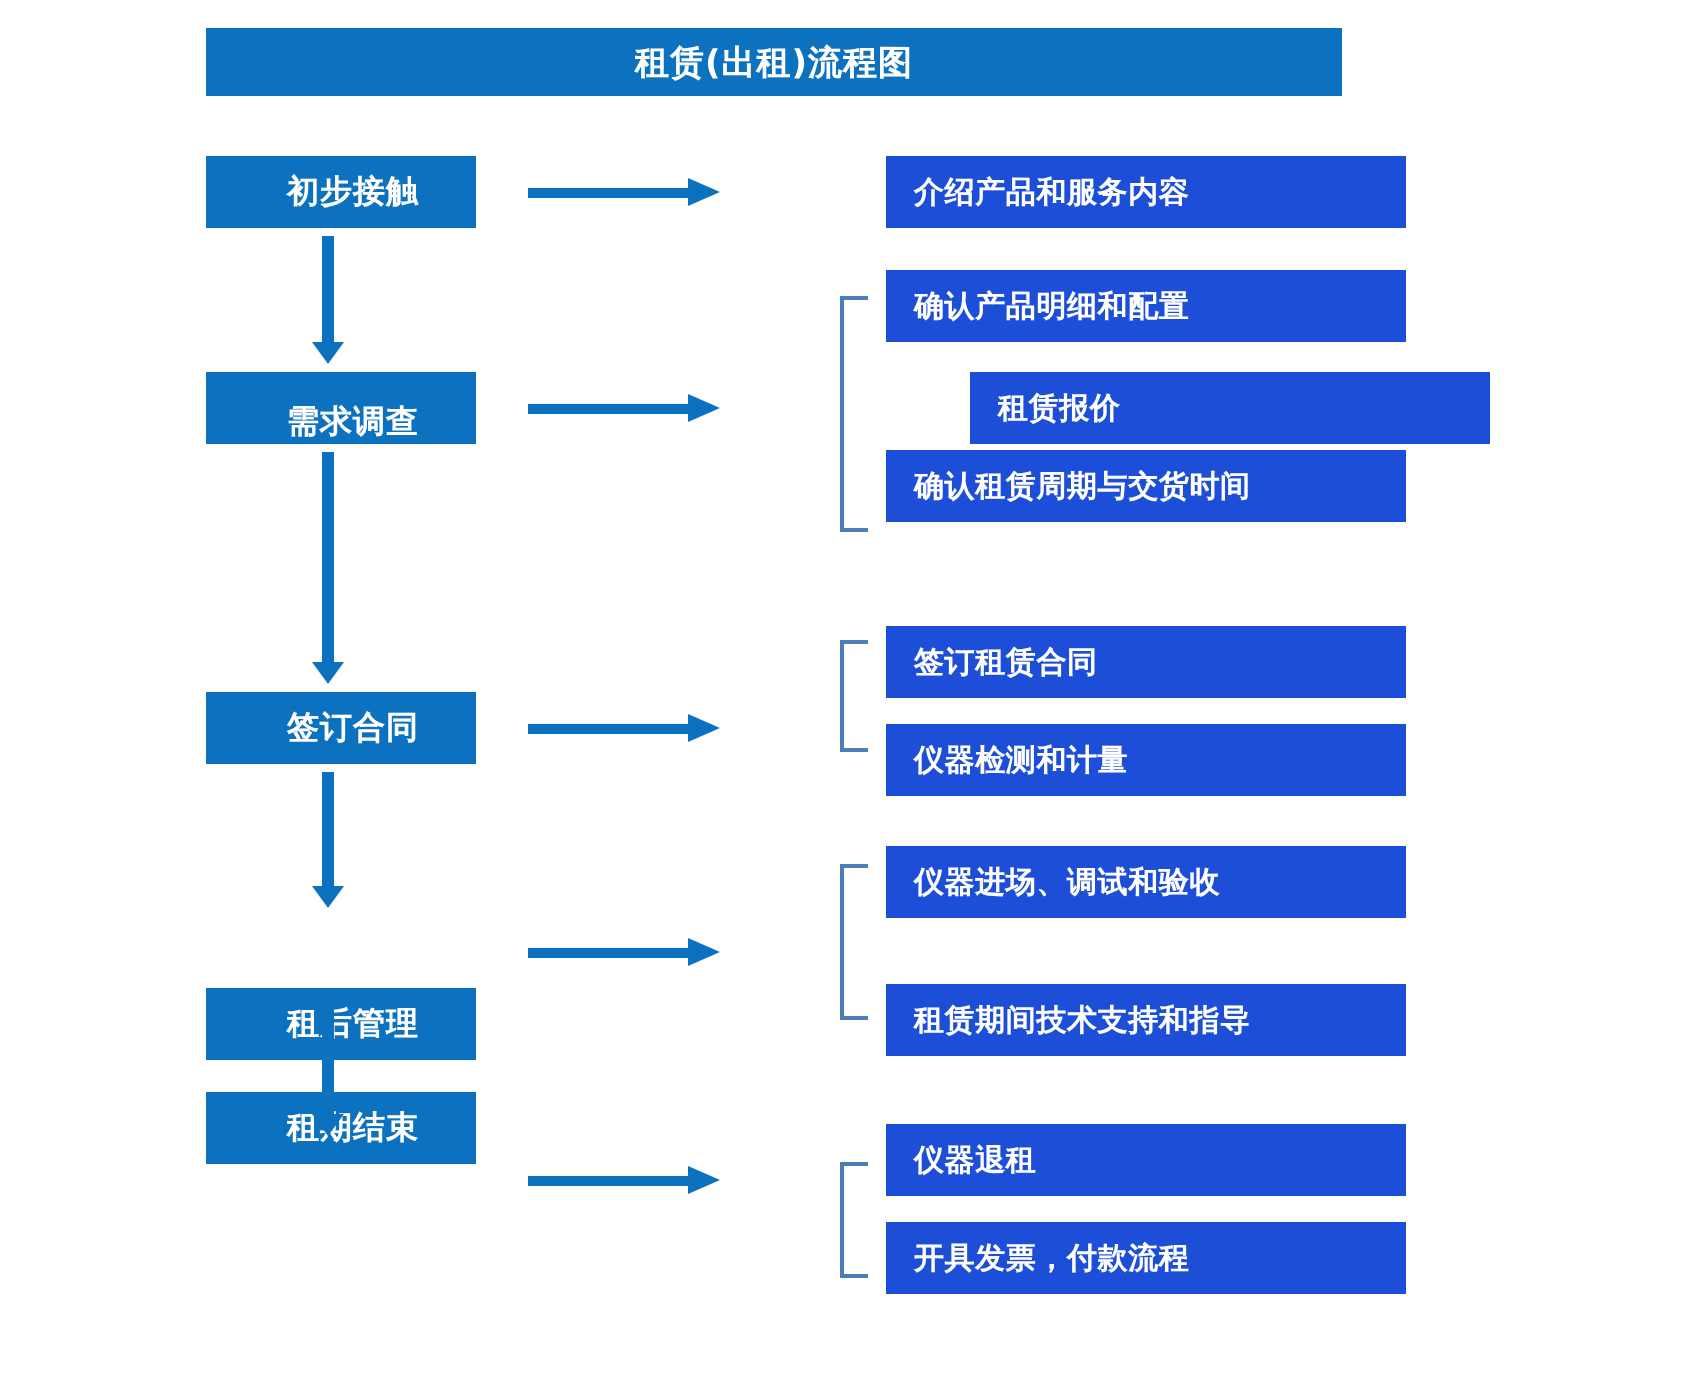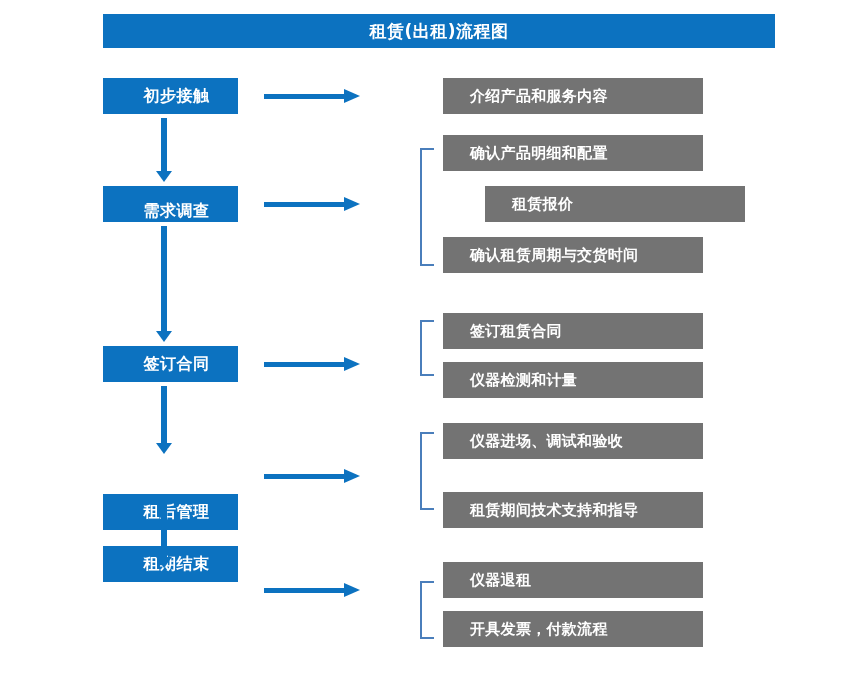--- a/index.html
+++ b/index.html
@@ -16,21 +16,21 @@
     height: 688px;
     background: #ffffff;
     overflow: hidden;
   }
 
   
   .title-bar {
     position: absolute;
     left: 103px;
     top: 14px;
-    width: 672px;
+    width: 568px;
     height: 34px;
     background: #0c72c0;
     color: #ffffff;
     display: flex;
     align-items: center;
     justify-content: center;
     font-size: 17px;
     font-weight: bold;
     letter-spacing: 0.5px;
   }
@@ -50,27 +50,27 @@
     letter-spacing: 0.5px;
     padding-left: 12px;
   }
 
   
   .detail-box {
     position: absolute;
     left: 443px;
     width: 260px;
     height: 36px;
-    background: #737373;
+    background: #1d4ed8;
     color: #ffffff;
     display: flex;
     align-items: center;
     font-size: 15px;
     font-weight: bold;
-    padding-left: 27px;
+    padding-left: 14px;
     box-sizing: border-box;
     letter-spacing: 0.3px;
   }
 
   
   .h-arrow {
     position: absolute;
     height: 14px;
     width: 96px;
   }
@@ -211,21 +211,21 @@
   </div>
 
   <div class="detail-box" style="top:135px;">
     <span>确认产品明细和配置</span>
   </div>
 
   <div class="detail-box" style="top:186px;margin-left:42px;">
     <span>租赁报价</span>
   </div>
 
-  <div class="detail-box" style="top:237px;">
+  <div class="detail-box" style="top:225px;">
     <span>确认租赁周期与交货时间</span>
   </div>
 
   <div class="detail-box" style="top:313px;">
     <span>签订租赁合同</span>
   </div>
 
   <div class="detail-box" style="top:362px;">
     <span>仪器检测和计量</span>
   </div>

